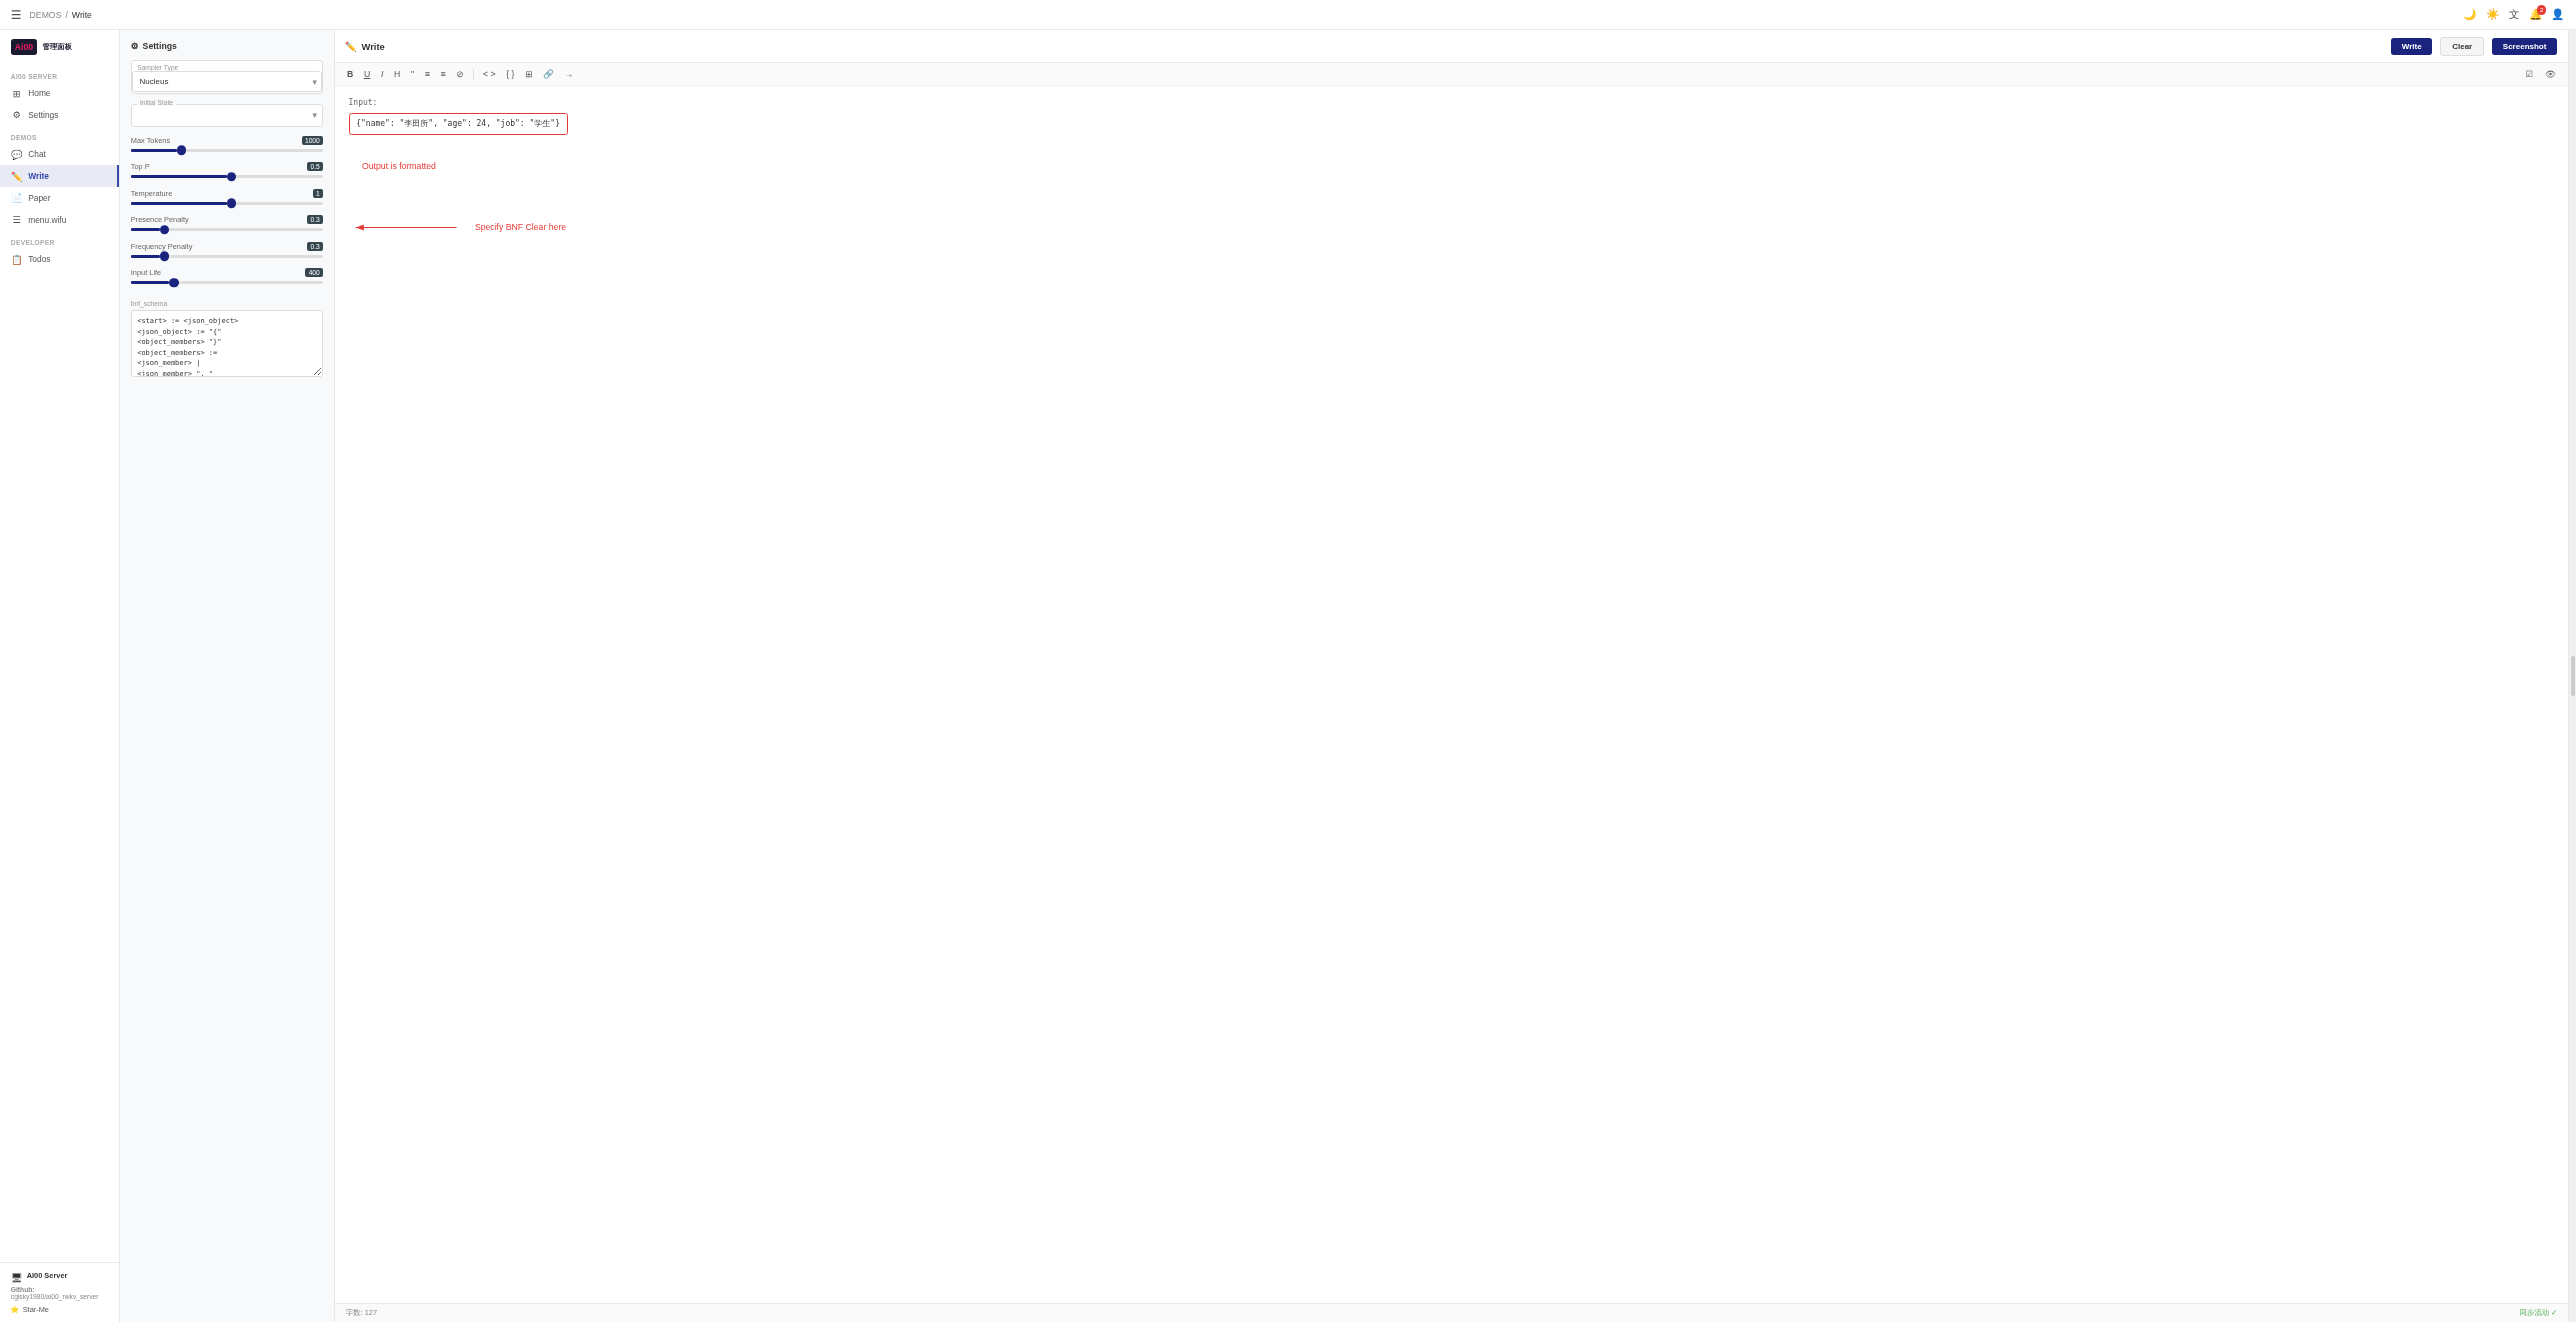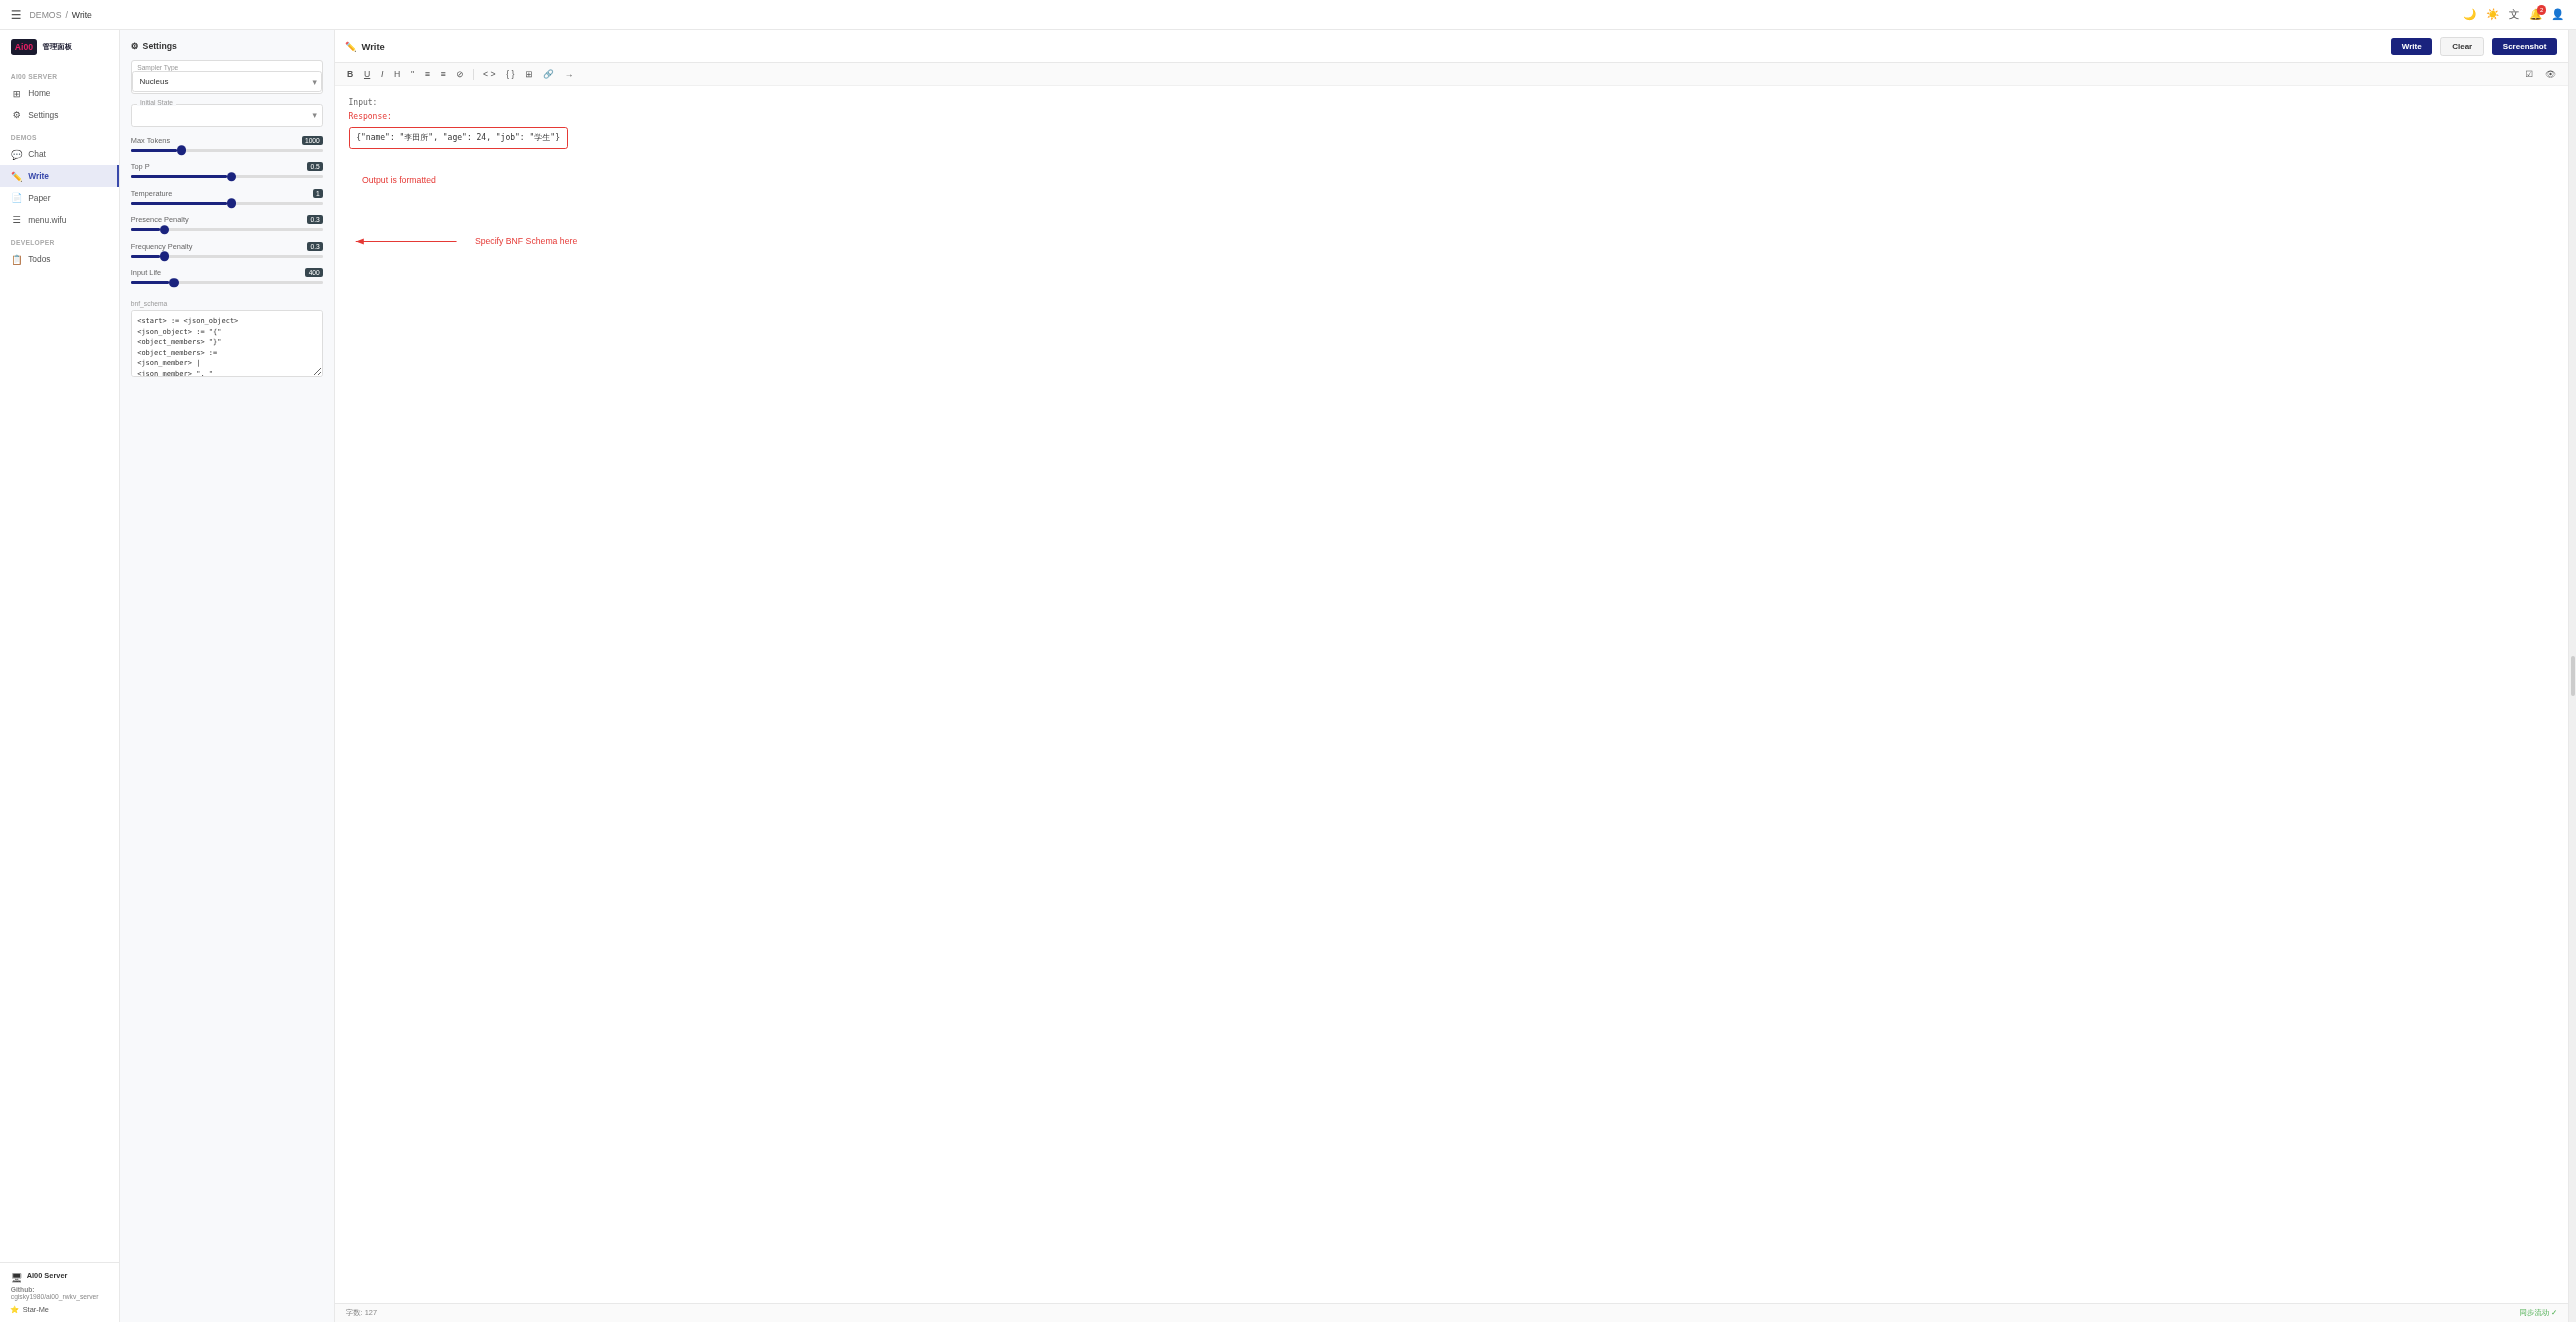--- a/index.html
+++ b/index.html
@@ -328,35 +328,34 @@
       <button class="toolbar-btn">🔗</button>
       <button class="toolbar-btn">→</button>
       <div class="toolbar-right">
         <button class="toolbar-btn">☑</button>
         <button class="toolbar-btn">👁</button>
       </div>
     </div>
 
     <div class="editor-content">
       <div class="editor-label">Input:</div>
-      <div class="response-label">Response:</div>
       <div class="response-box">{"name": "李田所", "age": 24, "job": "学生"}</div>
       <div class="output-formatted">Output is formatted</div>
 
       
       <div style="display:flex;align-items:center;margin-top:40px;padding-left:0;">
         <svg width="121" height="27" viewBox="0 0 180 40">
           <defs>
             <marker id="arrowhead" markerWidth="8" markerHeight="6" refX="8" refY="3" orient="auto">
               <polygon points="0 0, 8 3, 0 6" fill="#e53935"></polygon>
             </marker>
           </defs>
           <line x1="160" y1="20" x2="10" y2="20" stroke="#e53935" stroke-width="1.5" marker-end="url(#arrowhead)"></line>
         </svg>
-        <span class="output-formatted" style="margin-top:0;margin-left:5.4px;">Specify BNF Schema here</span>
+        <span class="output-formatted" style="margin-top:0;margin-left:5.4px;">Specify BNF Clear here</span>
       </div>
     </div>
 
     <div class="editor-footer">
       <span>字数: 127</span>
       <span class="sync-ok">同步流动 ✓</span>
     </div>
   </div>
 
   <div class="right-scroll">

